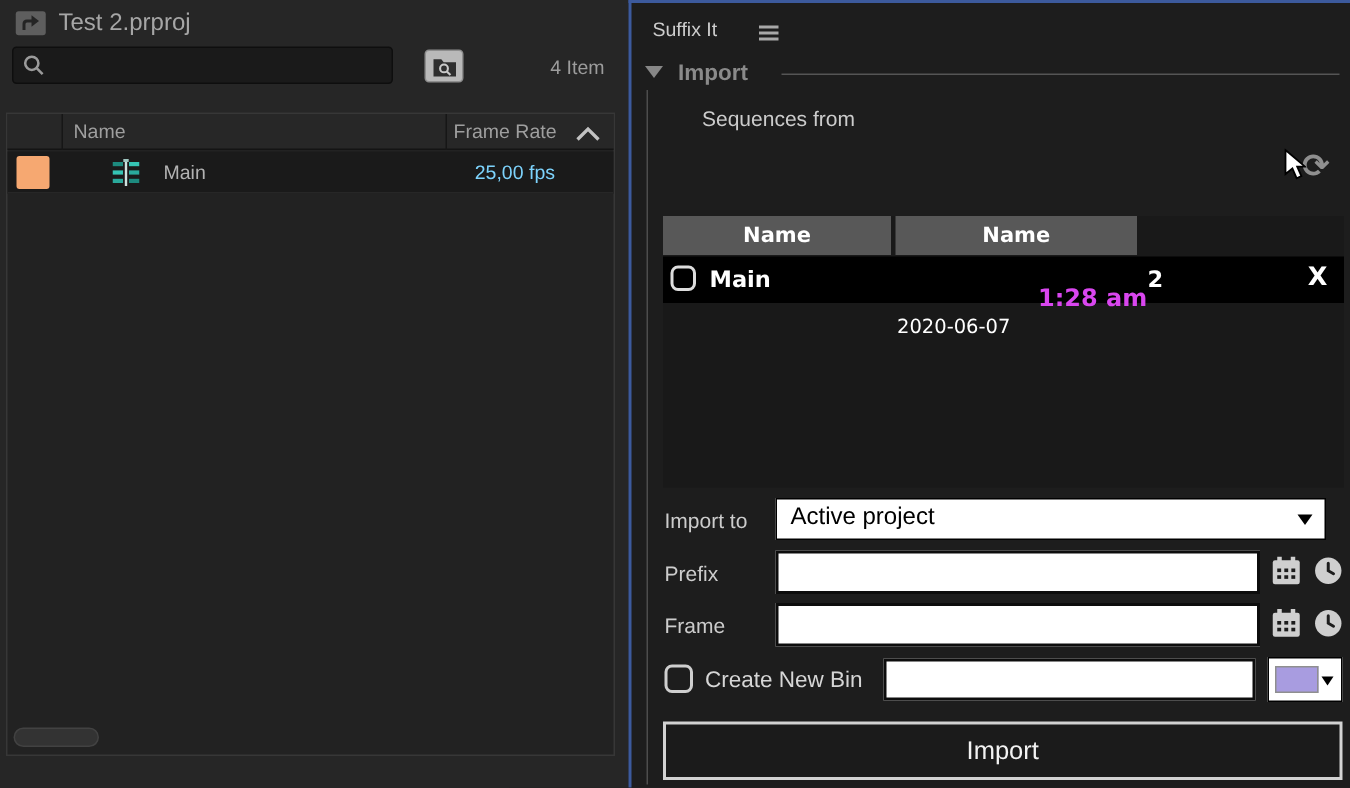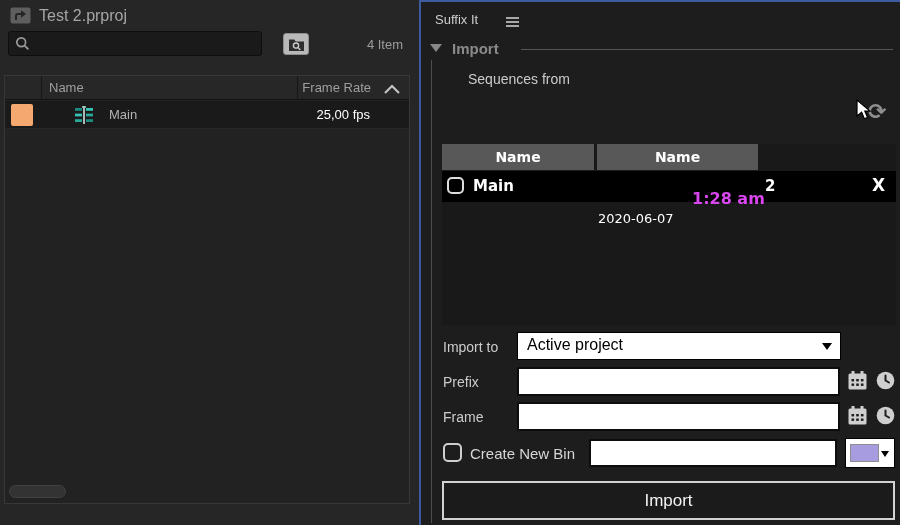--- a/index.html
+++ b/index.html
@@ -28,21 +28,21 @@
   .col-sep1 { left:36px; top:0; width:1px; height:24px; background:#161616; }
   .col-sep2 { left:292px; top:0; width:1px; height:24px; background:#161616; }
   .col-name { left:44px; top:4px; font-size:13px; color:#9f9f9f; }
   .col-fps  { right:38px; top:4px; font-size:13px; color:#9f9f9f; }
   .sort-chevron { right:8px; top:7px; }
   .bin-row { left:0; top:25px; width:100%; height:28px; background:#1a1a1a;
              border-bottom:1px solid #272727; }
   .row-swatch { left:6px; top:3px; width:22px; height:22px; border-radius:2px; }
   .row-seq-icon { left:70px; top:5px; }
   .row-name { left:104px; top:6px; font-size:13px; color:#b2b2b2; }
-  .row-fps  { right:39px; top:6px; font-size:13px; color:#ffffff; }
+  .row-fps  { right:39px; top:6px; font-size:13px; color:#7dd3fc; }
   .hscroll-thumb { left:4px; bottom:5px; width:57px; height:13px; background:#333;
                    border:1px solid #424242; border-radius:7px; }
 
   
   .right-panel { position:absolute; left:419px; top:0; width:481px; height:525px;
                  background:#1d1d1d; border-left:2px solid #3c5a9d; border-top:2px solid #3c5a9d; }
   .tab-title { left:14px; top:10px; font-size:13px; color:#cdcdcd; }
   .menu-icon { left:85px; top:15px; width:13px; height:10px; }
   .menu-icon i { display:block; height:2px; background:#a8a8a8; margin-bottom:2px; }
 
@@ -77,21 +77,21 @@
   .seq-check { position:absolute; left:5px; top:6px; width:17px; height:17px;
                border:2px solid #ddd; border-radius:5px; background:transparent; }
   .seq-name { position:absolute; left:31px; top:6px; font-weight:bold; font-size:15px; color:#fff; }
   .seq-date { position:absolute; left:156px; top:6px; font-weight:normal; font-size:13px; color:#fff;margin-top:34px; }
   .seq-time { position:absolute; left:250px; top:18px; font-weight:bold; font-size:16px; color:#d946ef; }
   .seq-comment { position:absolute; left:323px; top:6px; font-weight:bold; font-size:15px; color:#fff; }
   .seq-delete { position:absolute; right:11px; top:4px; font-weight:bold; font-size:17px; color:#fff; }
 
   .form-label { font-size:14px; color:#ccc; }
   .importto-label { left:22px; top:337px; }
-  .importto-select { left:96px; top:330px; width:324px; height:28px;text-decoration:underline; }
+  .importto-select { left:96px; top:330px; width:367px; height:28px;text-decoration:underline; }
   .importto-select .sel-text { top:3px; }
   .importto-select .sel-arrow { top:10px; }
 
   .w-input { background:#fff; border:2px solid #0d0d0d; }
   .w-input input { position:absolute; left:4px; top:1px; width:92%; height:20px; border:none;
                    outline:none; font-size:15px; color:#000; background:transparent; }
   .prefix-label { left:22px; top:372px; }
   .prefix-input { left:96px; top:365px; width:323px; height:29px; }
   .suffix-label { left:22px; top:407px; }
   .suffix-input { left:96px; top:400px; width:323px; height:29px; }

